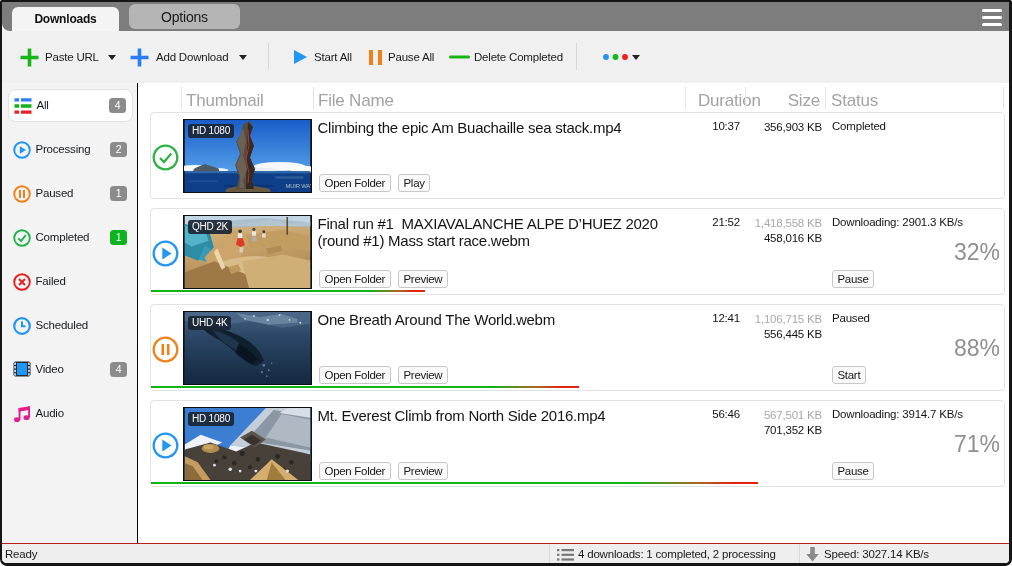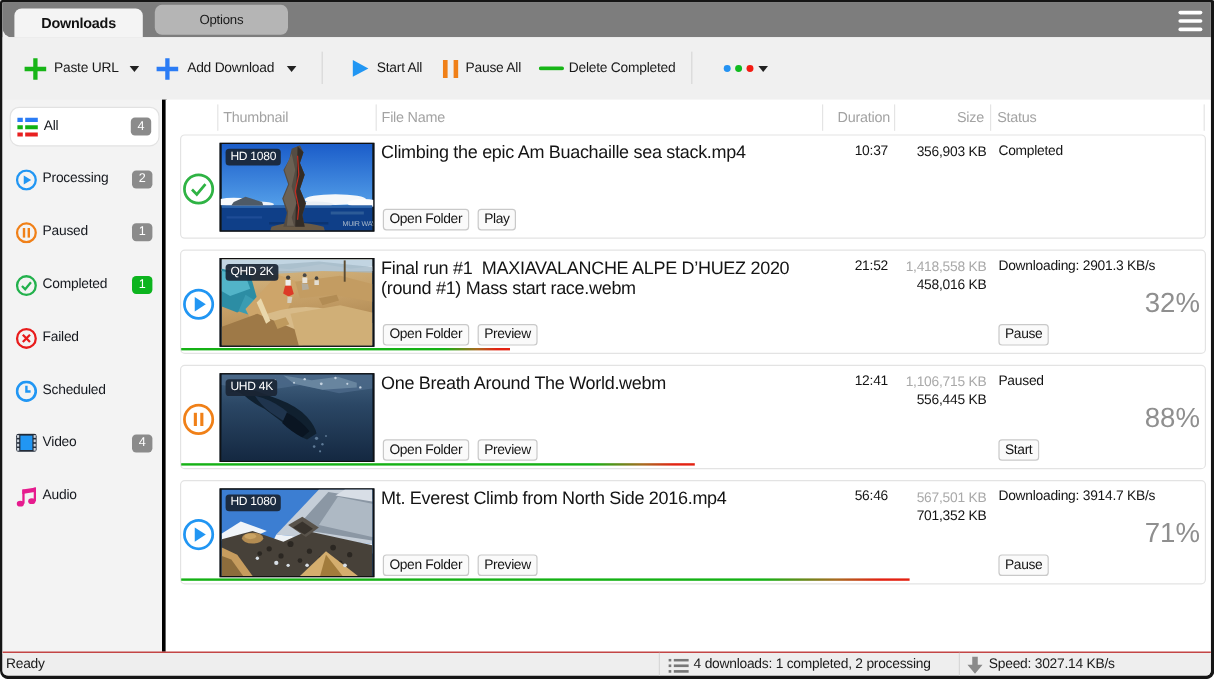--- a/index.html
+++ b/index.html
@@ -4,55 +4,55 @@
 <style>
   * { margin:0; padding:0; box-sizing:border-box; }
   html,body { width:1012px; height:566px; overflow:hidden; background:#fff; }
   body { font-family:"Liberation Sans", sans-serif; position:relative; letter-spacing:-0.2px; }
   #win { position:absolute; left:0; top:0; width:1012px; height:566px;
          border:2px solid #151515; border-right-width:3px; border-bottom-width:3px;
          border-radius:2px 2px 7px 7px; background:#f1f1f1; overflow:hidden; }
   
   #tabbar { position:absolute; left:0; top:0; width:1008px; height:29px;
             background:#7d7d7d; border-radius:0 0 0 8px; }
-  .tab { position:absolute; font-size:11px; text-align:center; }
+  .tab { position:absolute; font-size:14px; text-align:center; }
   #tab-dl { left:10px; top:5px; width:107px; height:24px; background:#f4f4f4;
             border-radius:6px 6px 0 0; font-weight:bold; color:#111;
             line-height:25px; font-size:12px; }
   #tab-op { left:127px; top:2px; width:111px; height:25px; background:#b5b5b5;
             border-radius:6px; color:#1a1a1a; line-height:26px; }
   #burger { position:absolute; right:8px; top:6px; width:20px; height:17px; }
   #burger div { position:absolute; left:0; width:20px; height:2.6px;
                 background:#fff; border-radius:2px; }
   
   #toolbar { position:absolute; left:0; top:29px; width:1008px; height:52px;
              background:#f0f0f0; font-size:11.5px; color:#1a1a1a; }
   .titem { position:absolute; top:0; height:52px; display:flex;
            align-items:center; }
   .caret { width:0; height:0; border-left:4.5px solid transparent;
            border-right:4.5px solid transparent; border-top:5px solid #222; }
   .tsep { position:absolute; top:12px; width:1px; height:27px; background:#d8d8d8; }
   
   #sidebar { position:absolute; left:0; top:81px; width:137px; height:462px;
-             background:#f3f3f3; border-right:4px solid #000000; }
+             background:#f3f3f3; border-right:2px solid #000000; }
   #main { position:absolute; left:136px; top:81px; width:872px; height:462px;
           background:#ffffff; }
   
   .nav { position:absolute; left:6px; width:125px; height:33px; }
   .nav .ico { position:absolute; left:4.5px; top:50%; margin-top:-9px; }
   .nav .lbl { position:absolute; left:27.5px; top:50%; margin-top:-7px;
               font-size:11.5px; color:#16191f; }
   .nav .bdg { position:absolute; right:6px; top:50%; margin-top:-7.5px;
               min-width:17px; height:15px; border-radius:3.5px; background:#8b8b8b;
               color:#fff; font-size:10.5px; line-height:15px; text-align:center;
               padding:0 3px; }
   .nav.sel { background:#fff; border:1px solid #e2e2e2; border-radius:8px; }
   
   #thead { position:absolute; left:0; top:2px; width:872px; height:26px;
-           color:#a3a3a3; font-size:12px; }
+           color:#a3a3a3; font-size:17px; }
   #thead span { position:absolute; top:6px; }
   #thead .vsep { position:absolute; top:2px; width:1px; height:22px;
                  background:#e4e4e4; }
   
   .card { position:absolute; left:12px; width:855px; height:87px;
           background:#fff; border:1px solid #e3e3e3; border-radius:4px;
           font-size:11.5px; color:#141414; }
   .stico { position:absolute; left:0.5px; top:50%; margin-top:-11.5px; }
   .thumb { position:absolute; left:32px; top:6px; width:129px; height:74px;
            border:1px solid #101010; background:#123; }

